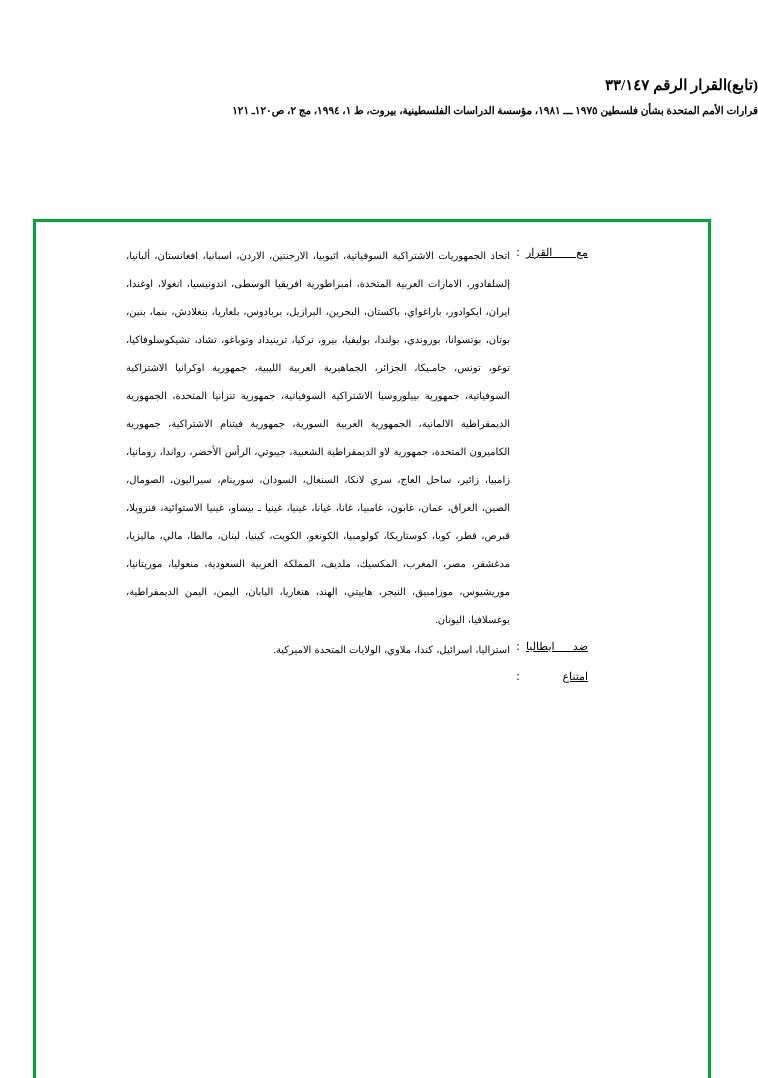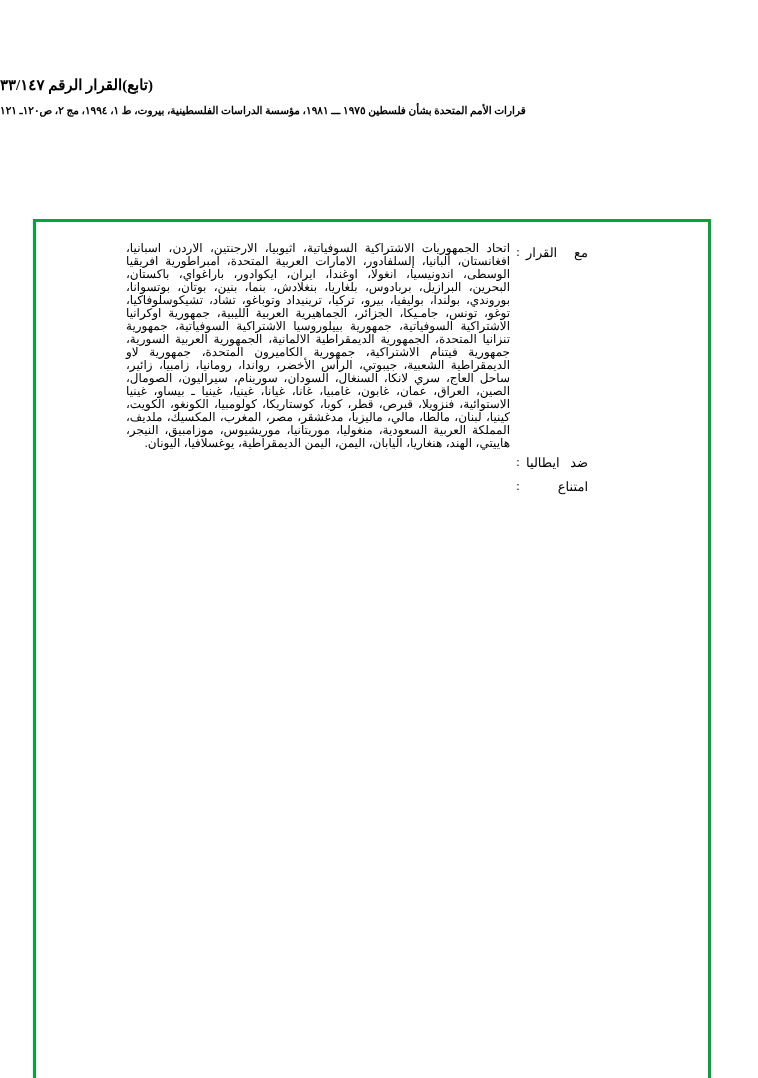--- a/index.html
+++ b/index.html
@@ -16,29 +16,29 @@
     overflow: hidden;
   }
   .page {
     width: 758px;
     height: 1078px;
     box-sizing: border-box;
     padding: 0;
     position: relative;
   }
   .doc-title {
-    text-align: left;
+    text-align: right;
     font-weight: bold;
     font-size: 15px;
     letter-spacing: 0px;
     margin-top: 76px;
     direction: rtl;
   }
   .doc-subtitle {
-    text-align: left;
+    text-align: right;
     font-weight: bold;
     font-size: 10.5px;
     margin-top: 10px;
     direction: rtl;
   }
   .frame {
     position: absolute;
     top: 143px;
     left: 33px;
     width: 678px;
@@ -58,36 +58,37 @@
     display: flex;
     flex-direction: row;
     align-items: flex-start;
     margin-bottom: 2px;
   }
   .entry-label {
     flex: 0 0 auto;
     width: 62px;
     text-align: justify;
     text-align-last: justify;
-    font-size: 13px;
+    font-size: 11px;
     line-height: 21.5px;
     white-space: nowrap;
     direction: rtl;
+    text-decoration: underline;
   }
   .entry-colon {
     flex: 0 0 auto;
     width: 16px;
     text-align: center;
     font-size: 12.5px;
     line-height: 21.5px;
   }
   .entry-body {
     flex: 1 1 auto;
-    font-size: 12px;
-    line-height: 13px;
+    font-size: 10px;
+    line-height: 28px;
     text-align: justify;
     text-justify: inter-word;
     direction: rtl;
     word-spacing: 0.5px;
   }
 </style>
 </head>
 <body>
 
 <div class="page">
@@ -100,20 +101,21 @@
 
       <div class="entry">
         <div class="entry-label">مع القرار</div>
         <div class="entry-colon">:</div>
         <div class="entry-body">اتحاد الجمهوريات الاشتراكية السوفياتية، اثيوبيا، الارجنتين، الاردن، اسبانيا، افغانستان، ألبانيا، إلسلفادور، الامارات العربية المتحدة، امبراطورية افريقيا الوسطى، اندونيسيا، انغولا، اوغندا، ايران، ايكوادور، باراغواي، باكستان، البحرين، البرازيل، بربادوس، بلغاريا، بنغلادش، بنما، بنين، بوتان، بوتسوانا، بوروندي، بولندا، بوليفيا، بيرو، تركيا، ترينيداد وتوباغو، تشاد، تشيكوسلوفاكيا، توغو، تونس، جامـيكا، الجزائر، الجماهيرية العربية الليبية، جمهورية اوكرانيا الاشتراكية السوفياتية، جمهورية بييلوروسيا الاشتراكية السوفياتية، جمهورية تنزانيا المتحدة، الجمهورية الديمقراطية الالمانية، الجمهورية العربية السورية، جمهورية فيتنام الاشتراكية، جمهورية الكاميرون المتحدة، جمهورية لاو الديمقراطية الشعبية، جيبوتي، الرأس الأخضر، رواندا، رومانيا، زامبيا، زائير، ساحل العاج، سري لانكا، السنغال، السودان، سورينام، سيراليون، الصومال، الصين، العراق، عمان، غابون، غامبيا، غانا، غيانا، غينيا، غينيا ـ بيساو، غينيا الاستوائية، فنزويلا، قبرص، قطر، كوبا، كوستاريكا، كولومبيا، الكونغو، الكويت، كينيا، لبنان، مالطا، مالي، ماليزيا، مدغشقر، مصر، المغرب، المكسيك، ملديف، المملكة العربية السعودية، منغوليا، موريتانيا، موريشيوس، موزامبيق، النيجر، هاييتي، الهند، هنغاريا، اليابان، اليمن، اليمن الديمقراطية، يوغسلافيا، اليونان.</div>
       </div>
 
       <div class="entry">
         <div class="entry-label">ضد ايطاليا</div>
         <div class="entry-colon">:</div>
+        <div class="entry-body">استراليا، اسرائيل، كندا، ملاوي، الولايات المتحدة الاميركية.</div>
       </div>
 
       <div class="entry">
         <div class="entry-label">امتناع</div>
         <div class="entry-colon">:</div>
       </div>
 
     </div>
   </div>
 

